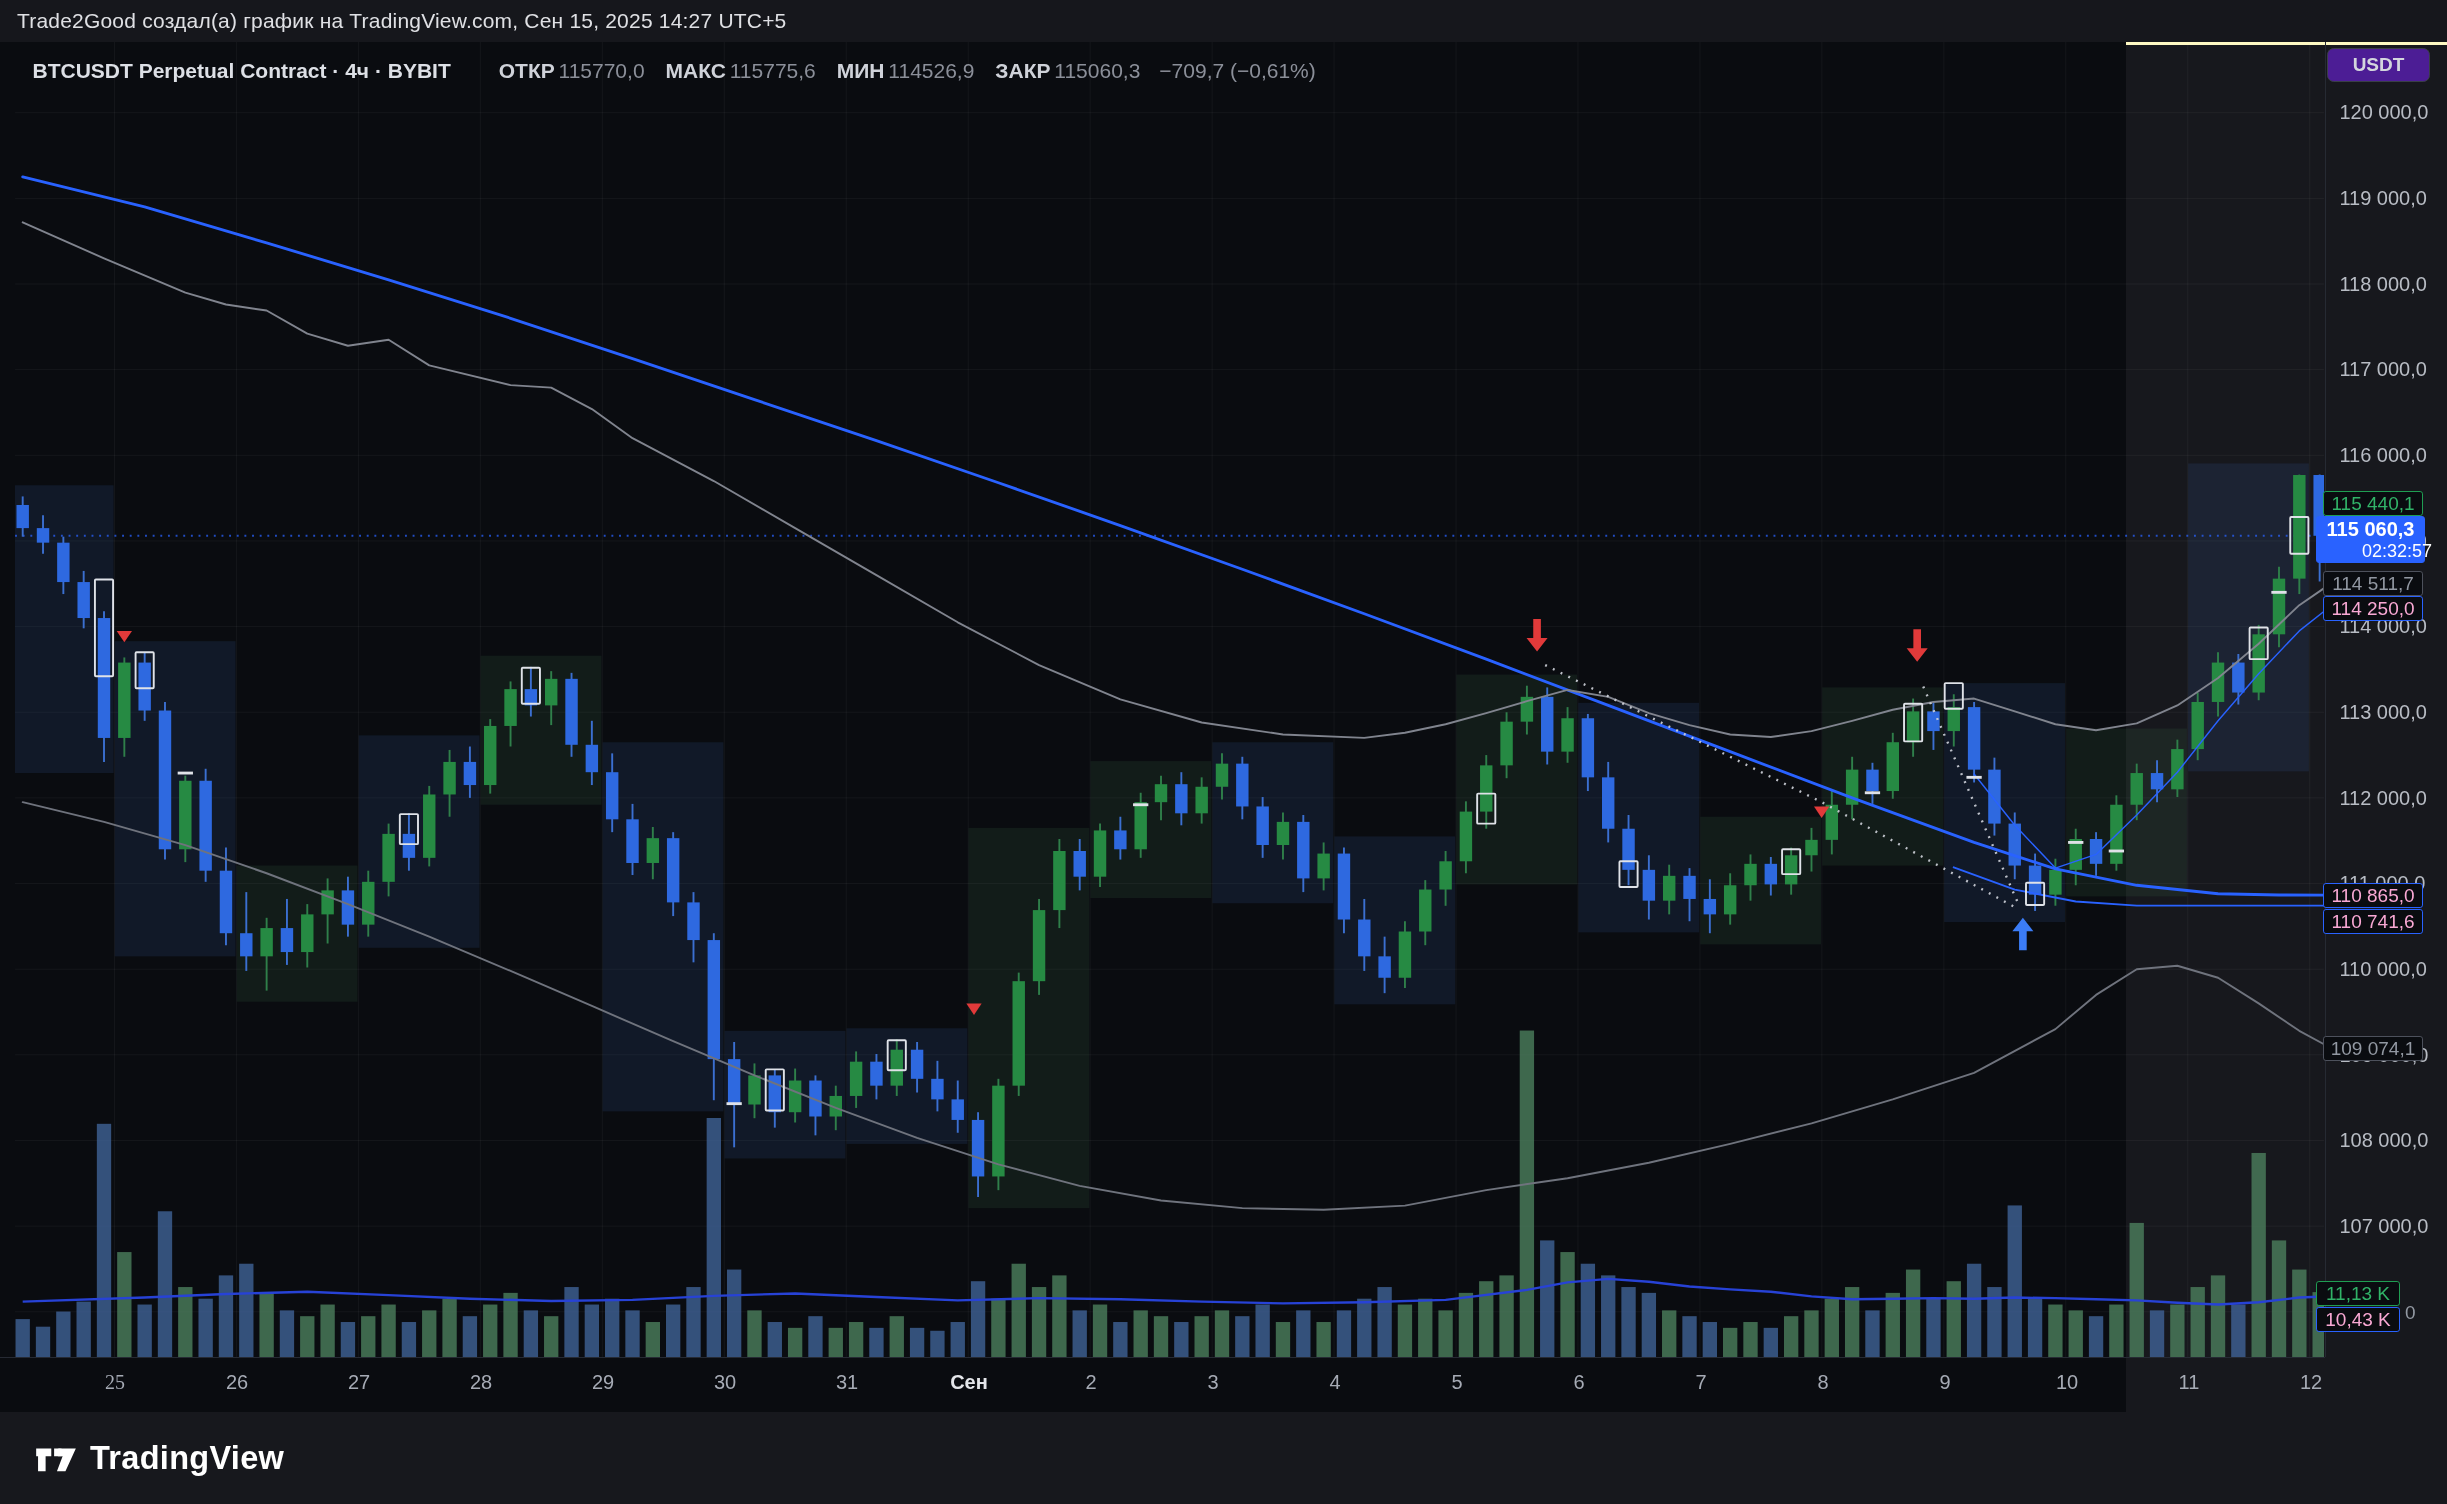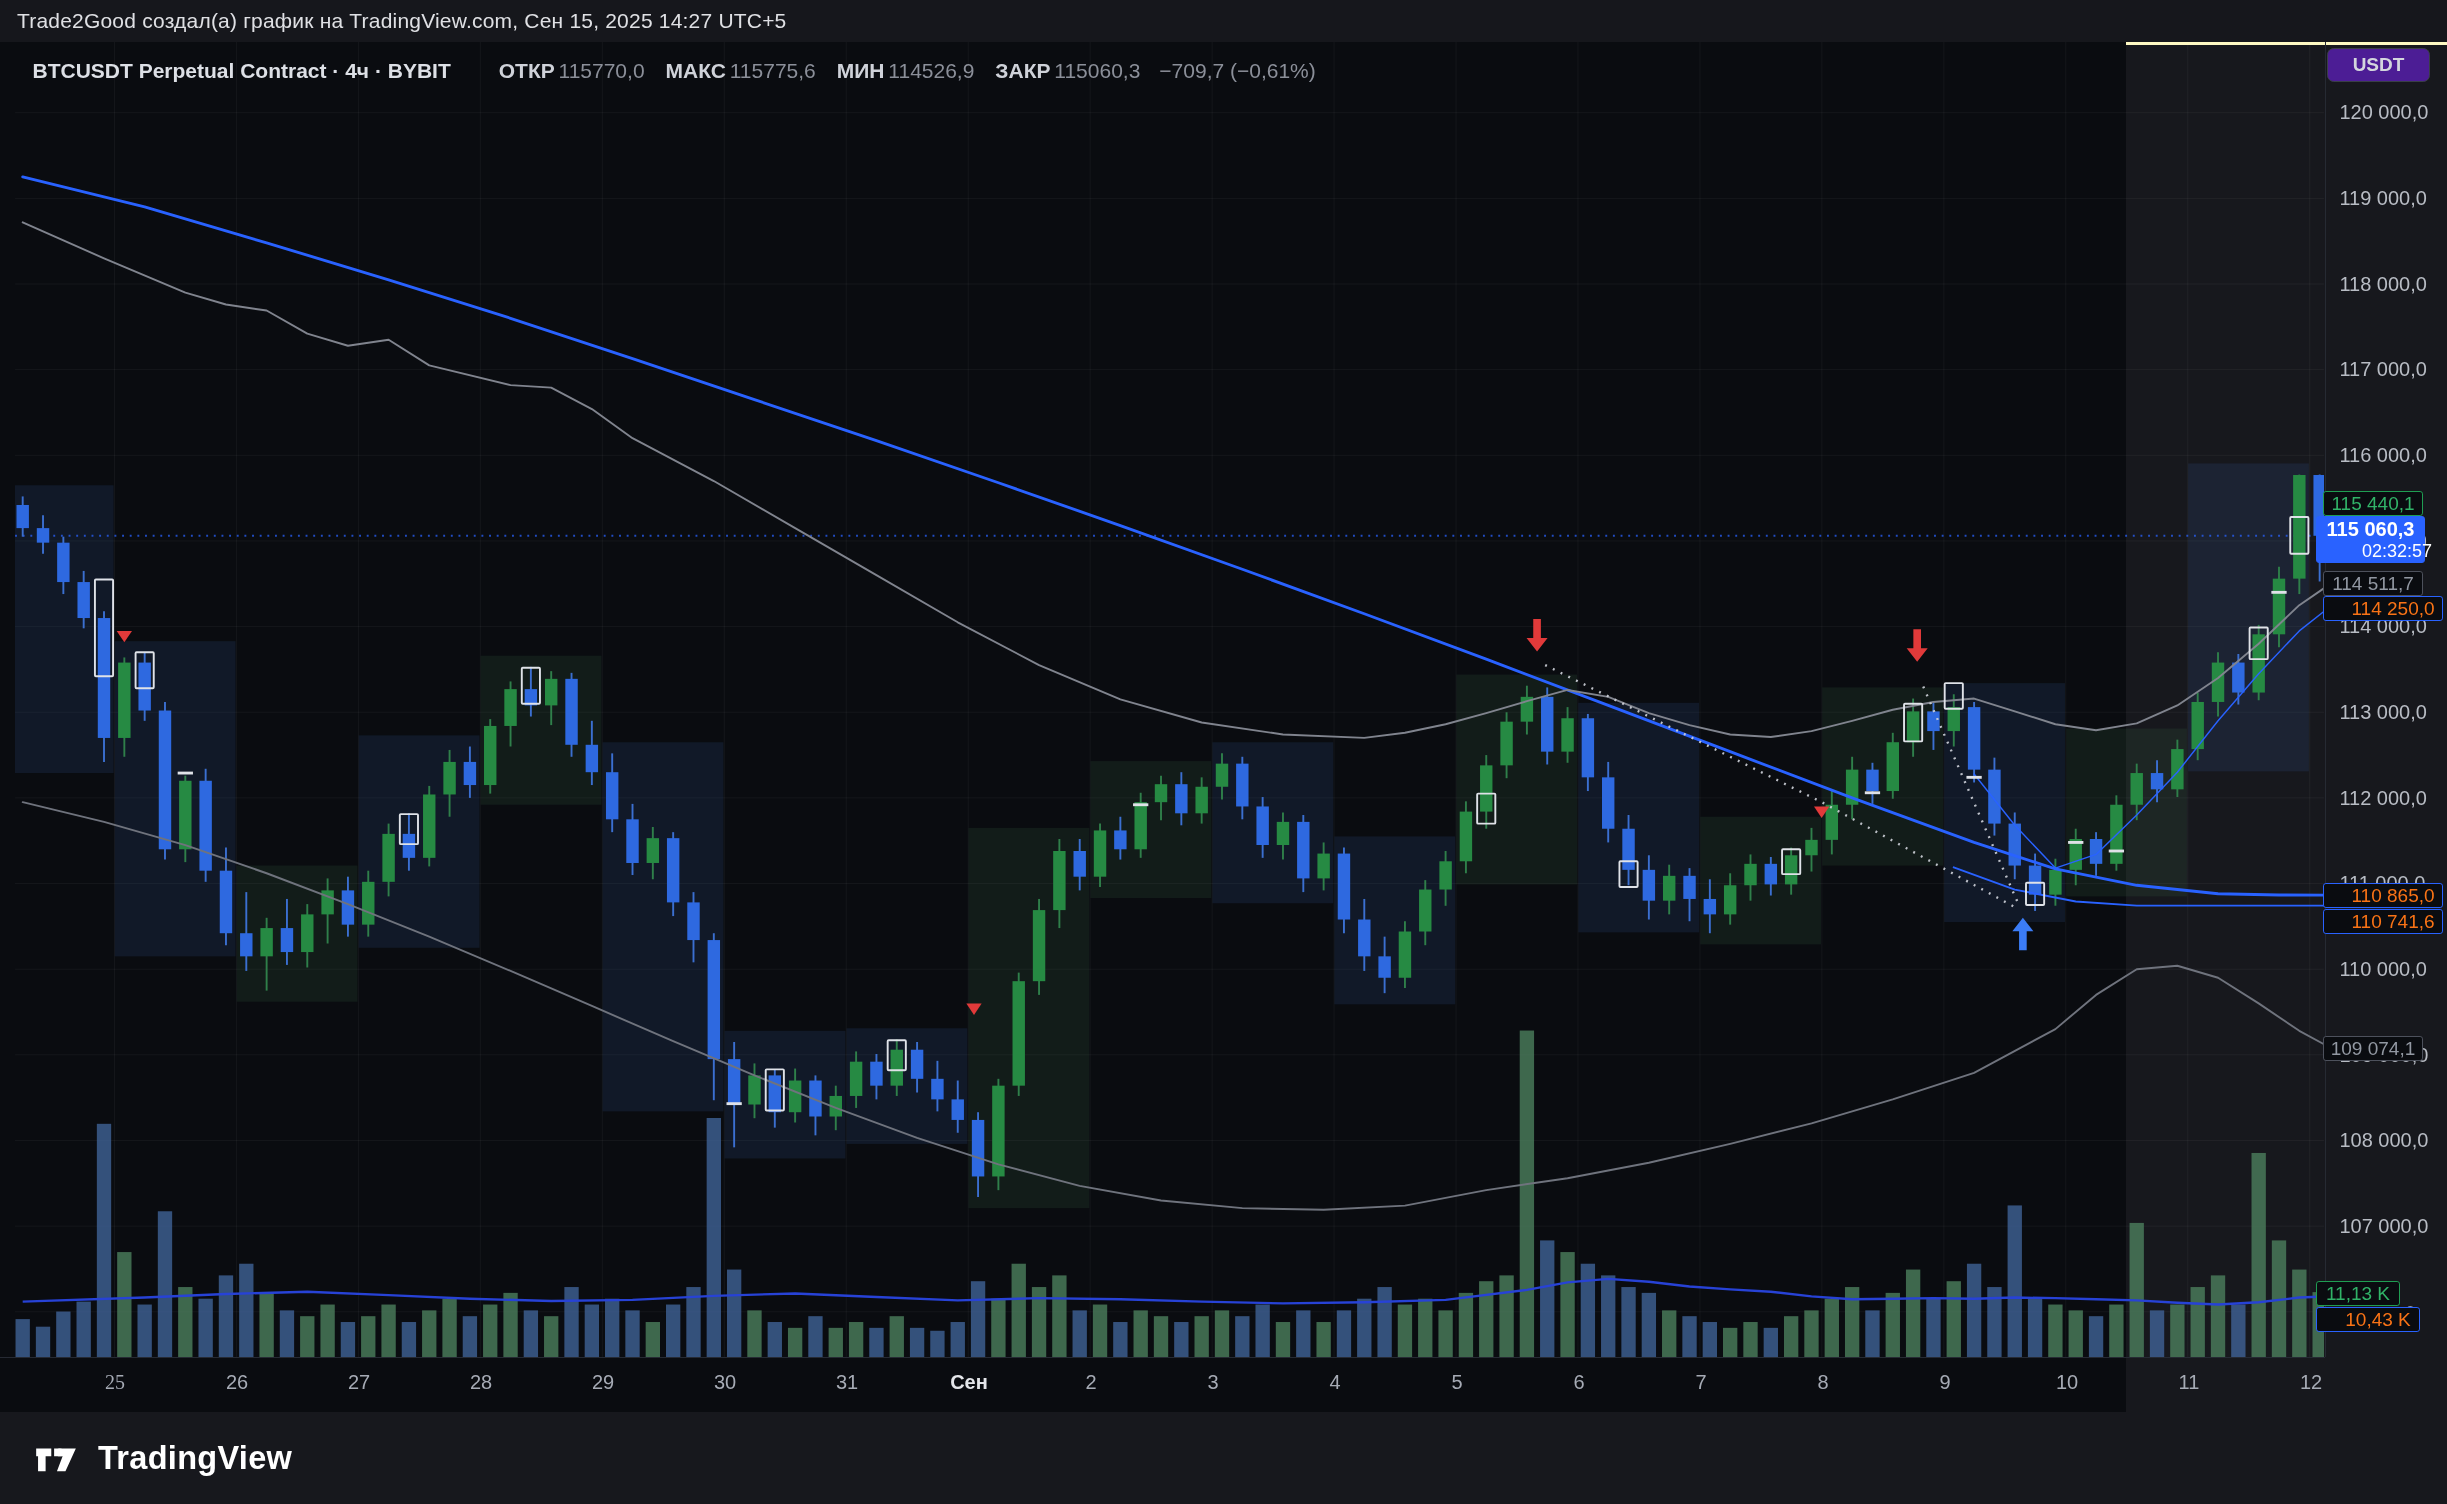--- a/index.html
+++ b/index.html
@@ -11,33 +11,33 @@
   .hdr{position:absolute;left:32.5px;top:17px;z-index:5;font-size:21px;white-space:nowrap;}
   .hdr .sym{color:#dde0e6;font-weight:bold;margin-right:27px;}
   .hdr .fl{color:#cfd2d9;font-weight:bold;margin-left:21px;}
   .hdr .fv{color:#8b8f99;margin-left:3.8px;}
   .hdr .chg{color:#8b8f99;margin-left:19px;}
   .paxis{position:absolute;left:2325px;top:0;width:122px;height:1315px;border-left:1px solid #262a33;z-index:2;}
   .ptick{position:absolute;left:13.4px;color:#b8bcc4;font-size:20px;white-space:nowrap;}
   .plabel{position:absolute;z-index:4;font-size:19px;line-height:23px;border:1.9px solid;border-radius:2.9px;text-align:center;background:#0a0c10;white-space:nowrap;}
   .pl-green{border-color:#1f9d52;color:#31b368;}
   .pl-gray{border-color:#4d515c;color:#9298a2;}
-  .pl-blue{border-color:#2962ff;color:#f97316;padding-left:20px;}
+  .pl-blue{border-color:#2962ff;color:#f9a8d4;}
   .pl-cur{background:#2962ff;border-color:#2962ff;color:#fff;}
   .pl-cur .cp{font-weight:bold;font-size:20px;line-height:24px;}
   .pl-cur .cd{font-size:18px;line-height:21px;margin-left:45px;}
   .vzero{position:absolute;color:#9298a2;font-size:19px;z-index:3;}
   .taxis{position:absolute;left:0;top:1315px;width:2325px;height:54px;border-top:1px solid #262a33;z-index:2;}
   .ttick{position:absolute;top:13.4px;transform:translateX(-50%);color:#a6abb5;font-size:20px;}
   .ttick.em{color:#e4e6ea;font-weight:bold;}
   .usdt{position:absolute;left:2327px;top:5.7px;width:101px;height:32.5px;z-index:5;border:1px solid #3a3e47;border-radius:6.7px;color:#d3d6dd;font-size:19px;font-weight:bold;display:flex;align-items:center;justify-content:center;background:#4c1d95;cursor:pointer;}
   .bottombar{position:absolute;left:0;top:1412px;width:2447px;height:93px;background:#17181d;display:flex;align-items:center;}
   .logo{display:flex;align-items:center;margin-left:34px;cursor:pointer;}
   .logo svg{display:block;}
-  .logo .bt{color:#fff;font-size:32.5px;font-weight:bold;margin-left:20px;letter-spacing:0.3px;}
+  .logo .bt{color:#fff;font-size:32.5px;font-weight:bold;margin-left:12px;letter-spacing:0.3px;}
 </style>
 </head>
 <body>
 
 <div id="app">
   <div class="topbar">
     <span>Trade2Good создал(а) график на TradingView.com, Сен 15, 2025 14:27 UTC+5</span>
   </div>
 
   <div class="chart">

